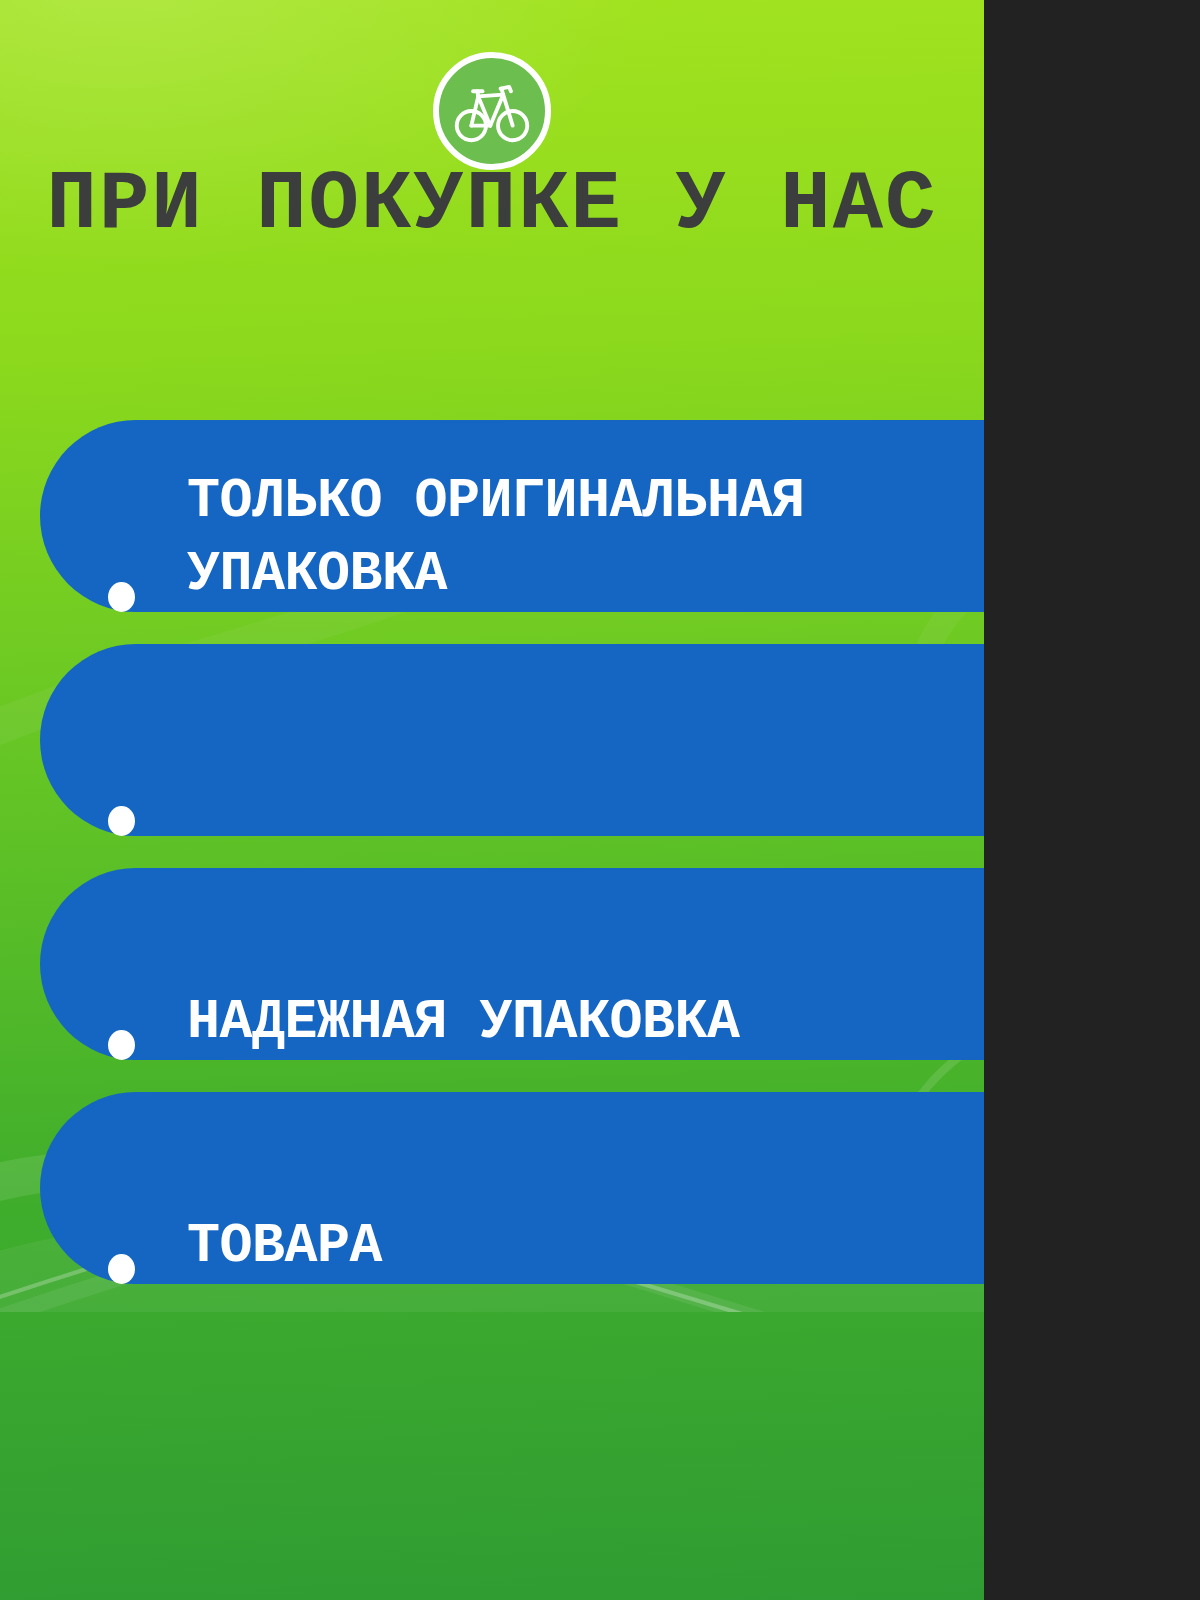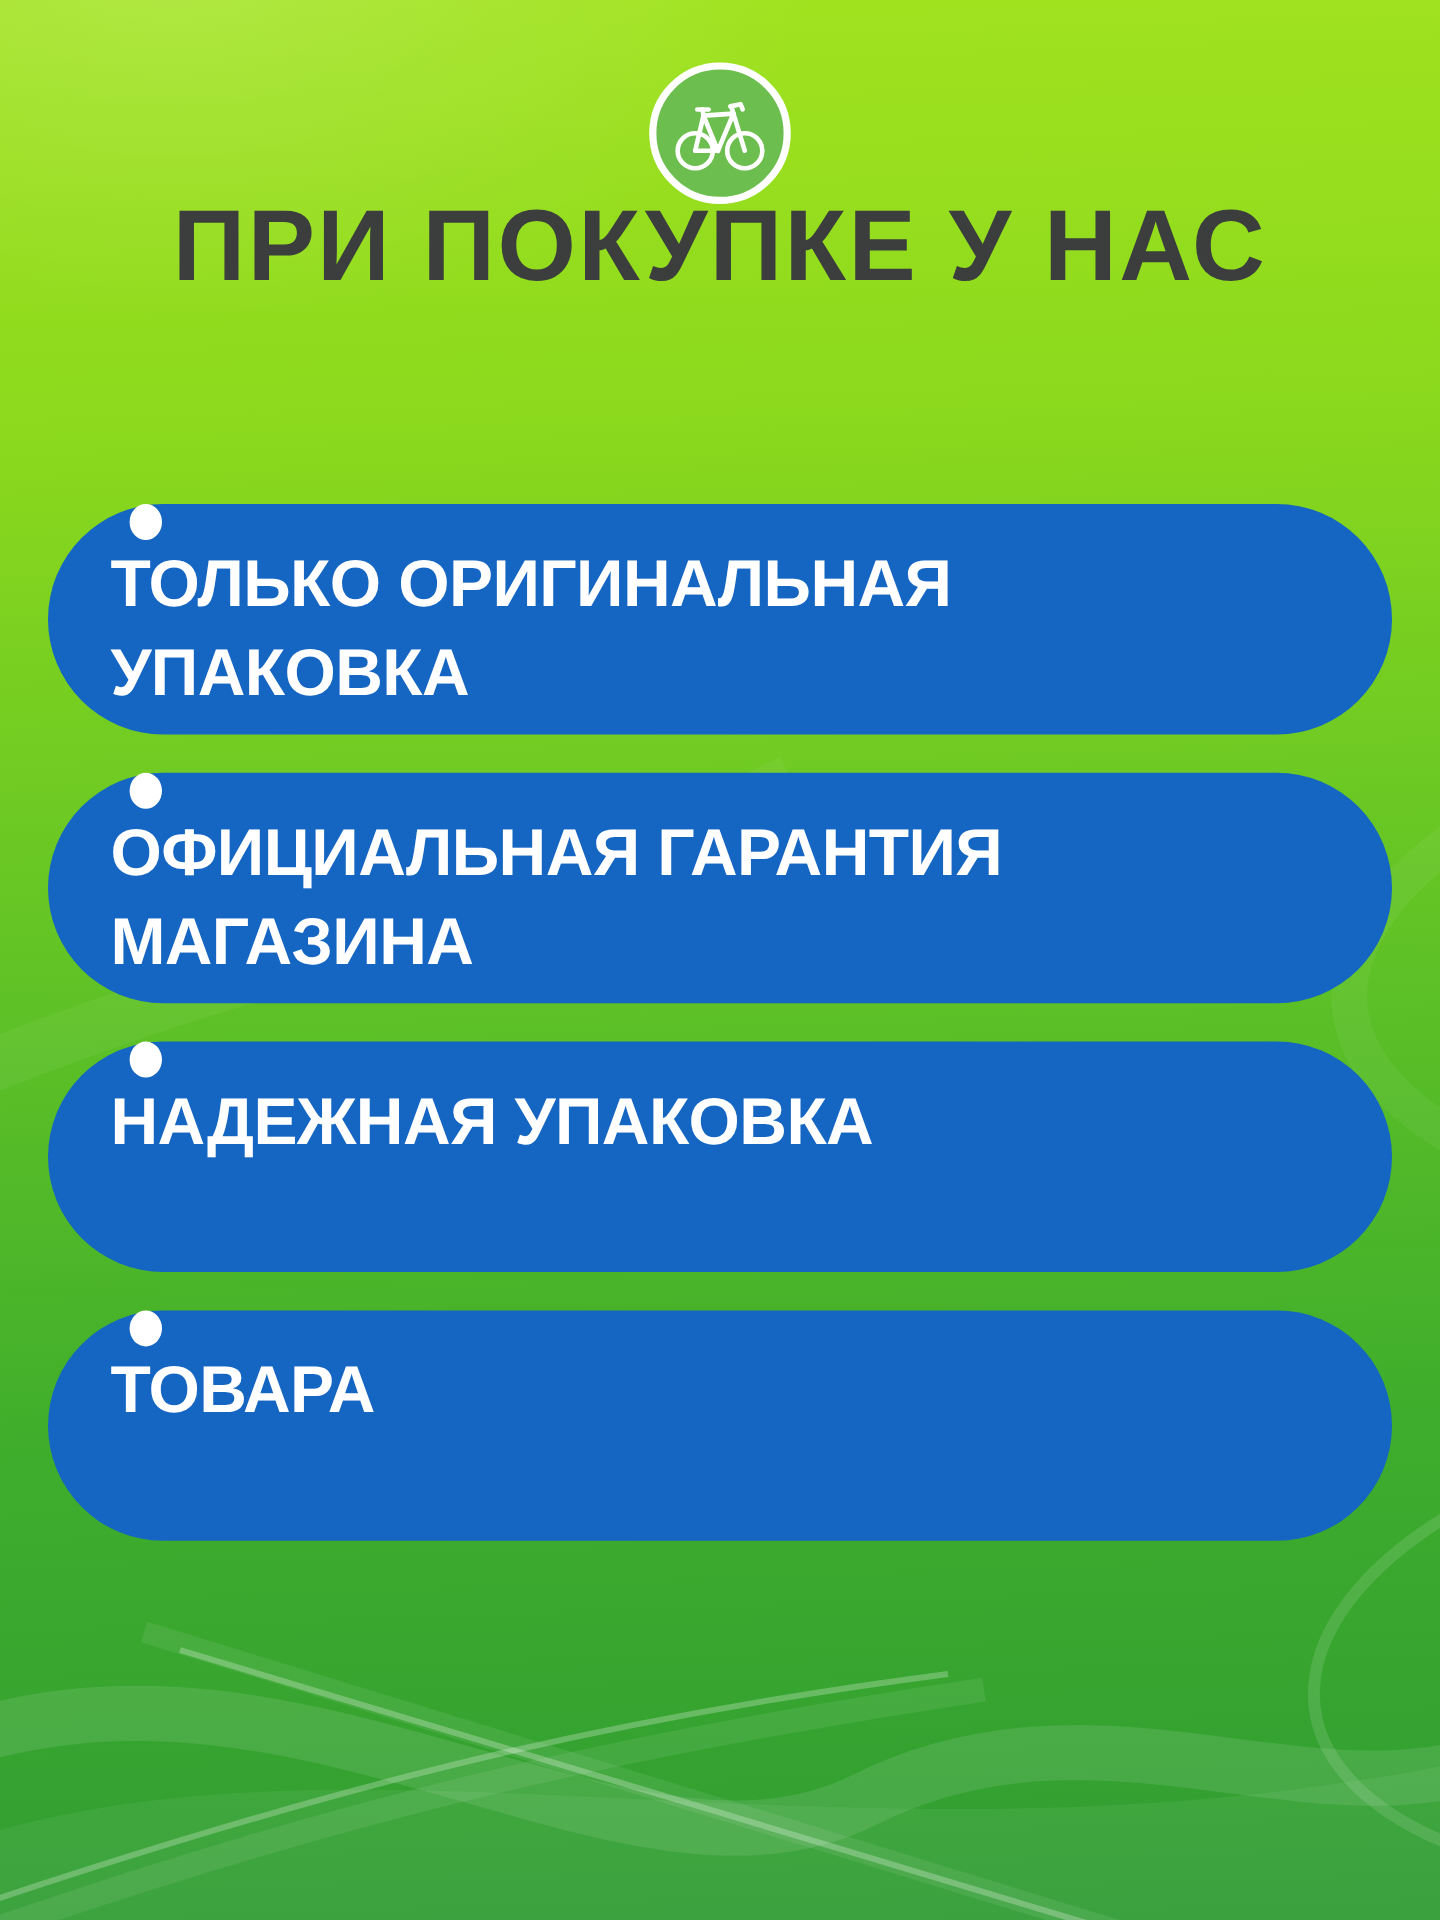--- a/index.html
+++ b/index.html
@@ -2,24 +2,24 @@
 <html><head>
 <meta charset="utf-8">
 <style>
   html, body {
     margin: 0;
     padding: 0;
     background: #222;
   }
   .poster {
     position: relative;
-    width: 1200px;
+    width: 984px;
     height: 1600px;
     overflow: hidden;
-    font-family: Liberation Sans, sans-serif;
+    font-family: Liberation Mono, monospace;
     background:
       radial-gradient(ellipse 900px 500px at 12% -2%, rgba(255,255,255,0.16), rgba(255,255,255,0) 60%),
       linear-gradient(178deg, #A2E31F 0%, #8CD91D 22%, #63C425 48%, #3FAD2C 74%, #2F9C33 100%);
   }
   .waves {
     position: absolute;
     inset: 0;
     pointer-events: none;
   }
   .logo-badge {
@@ -57,23 +57,22 @@
     width: 1120px;
     display: flex;
     flex-direction: column;
     gap: 32px;
   }
   .card {
     height: 192px;
     border-radius: 96px;
     background: #1565C2;
     display: flex;
-    align-items: flex-start;
+    align-items: flex-end;
     box-sizing: border-box;
-    flex-direction: column;
   }
   .bullet {
     width: 27px;
     height: 30px;
     border-radius: 50%;
     background: #FFFFFF;
     margin-left: 68px;
     flex: 0 0 auto;
   }
   .card-text {
@@ -128,24 +127,20 @@
     <div class="card">
       <div class="bullet"></div>
       <div class="card-text">
         <div>ТОЛЬКО ОРИГИНАЛЬНАЯ</div>
         <div>УПАКОВКА</div>
       </div>
     </div>
 
     <div class="card">
       <div class="bullet"></div>
-      <div class="card-text">
-        <div>ОФИЦИАЛЬНАЯ ГАРАНТИЯ</div>
-        <div>МАГАЗИНА</div>
-      </div>
     </div>
 
 
     <div class="card">
       <div class="bullet"></div>
       <div class="card-text">
         <div>НАДЕЖНАЯ УПАКОВКА</div>
       </div>
     </div>
 

